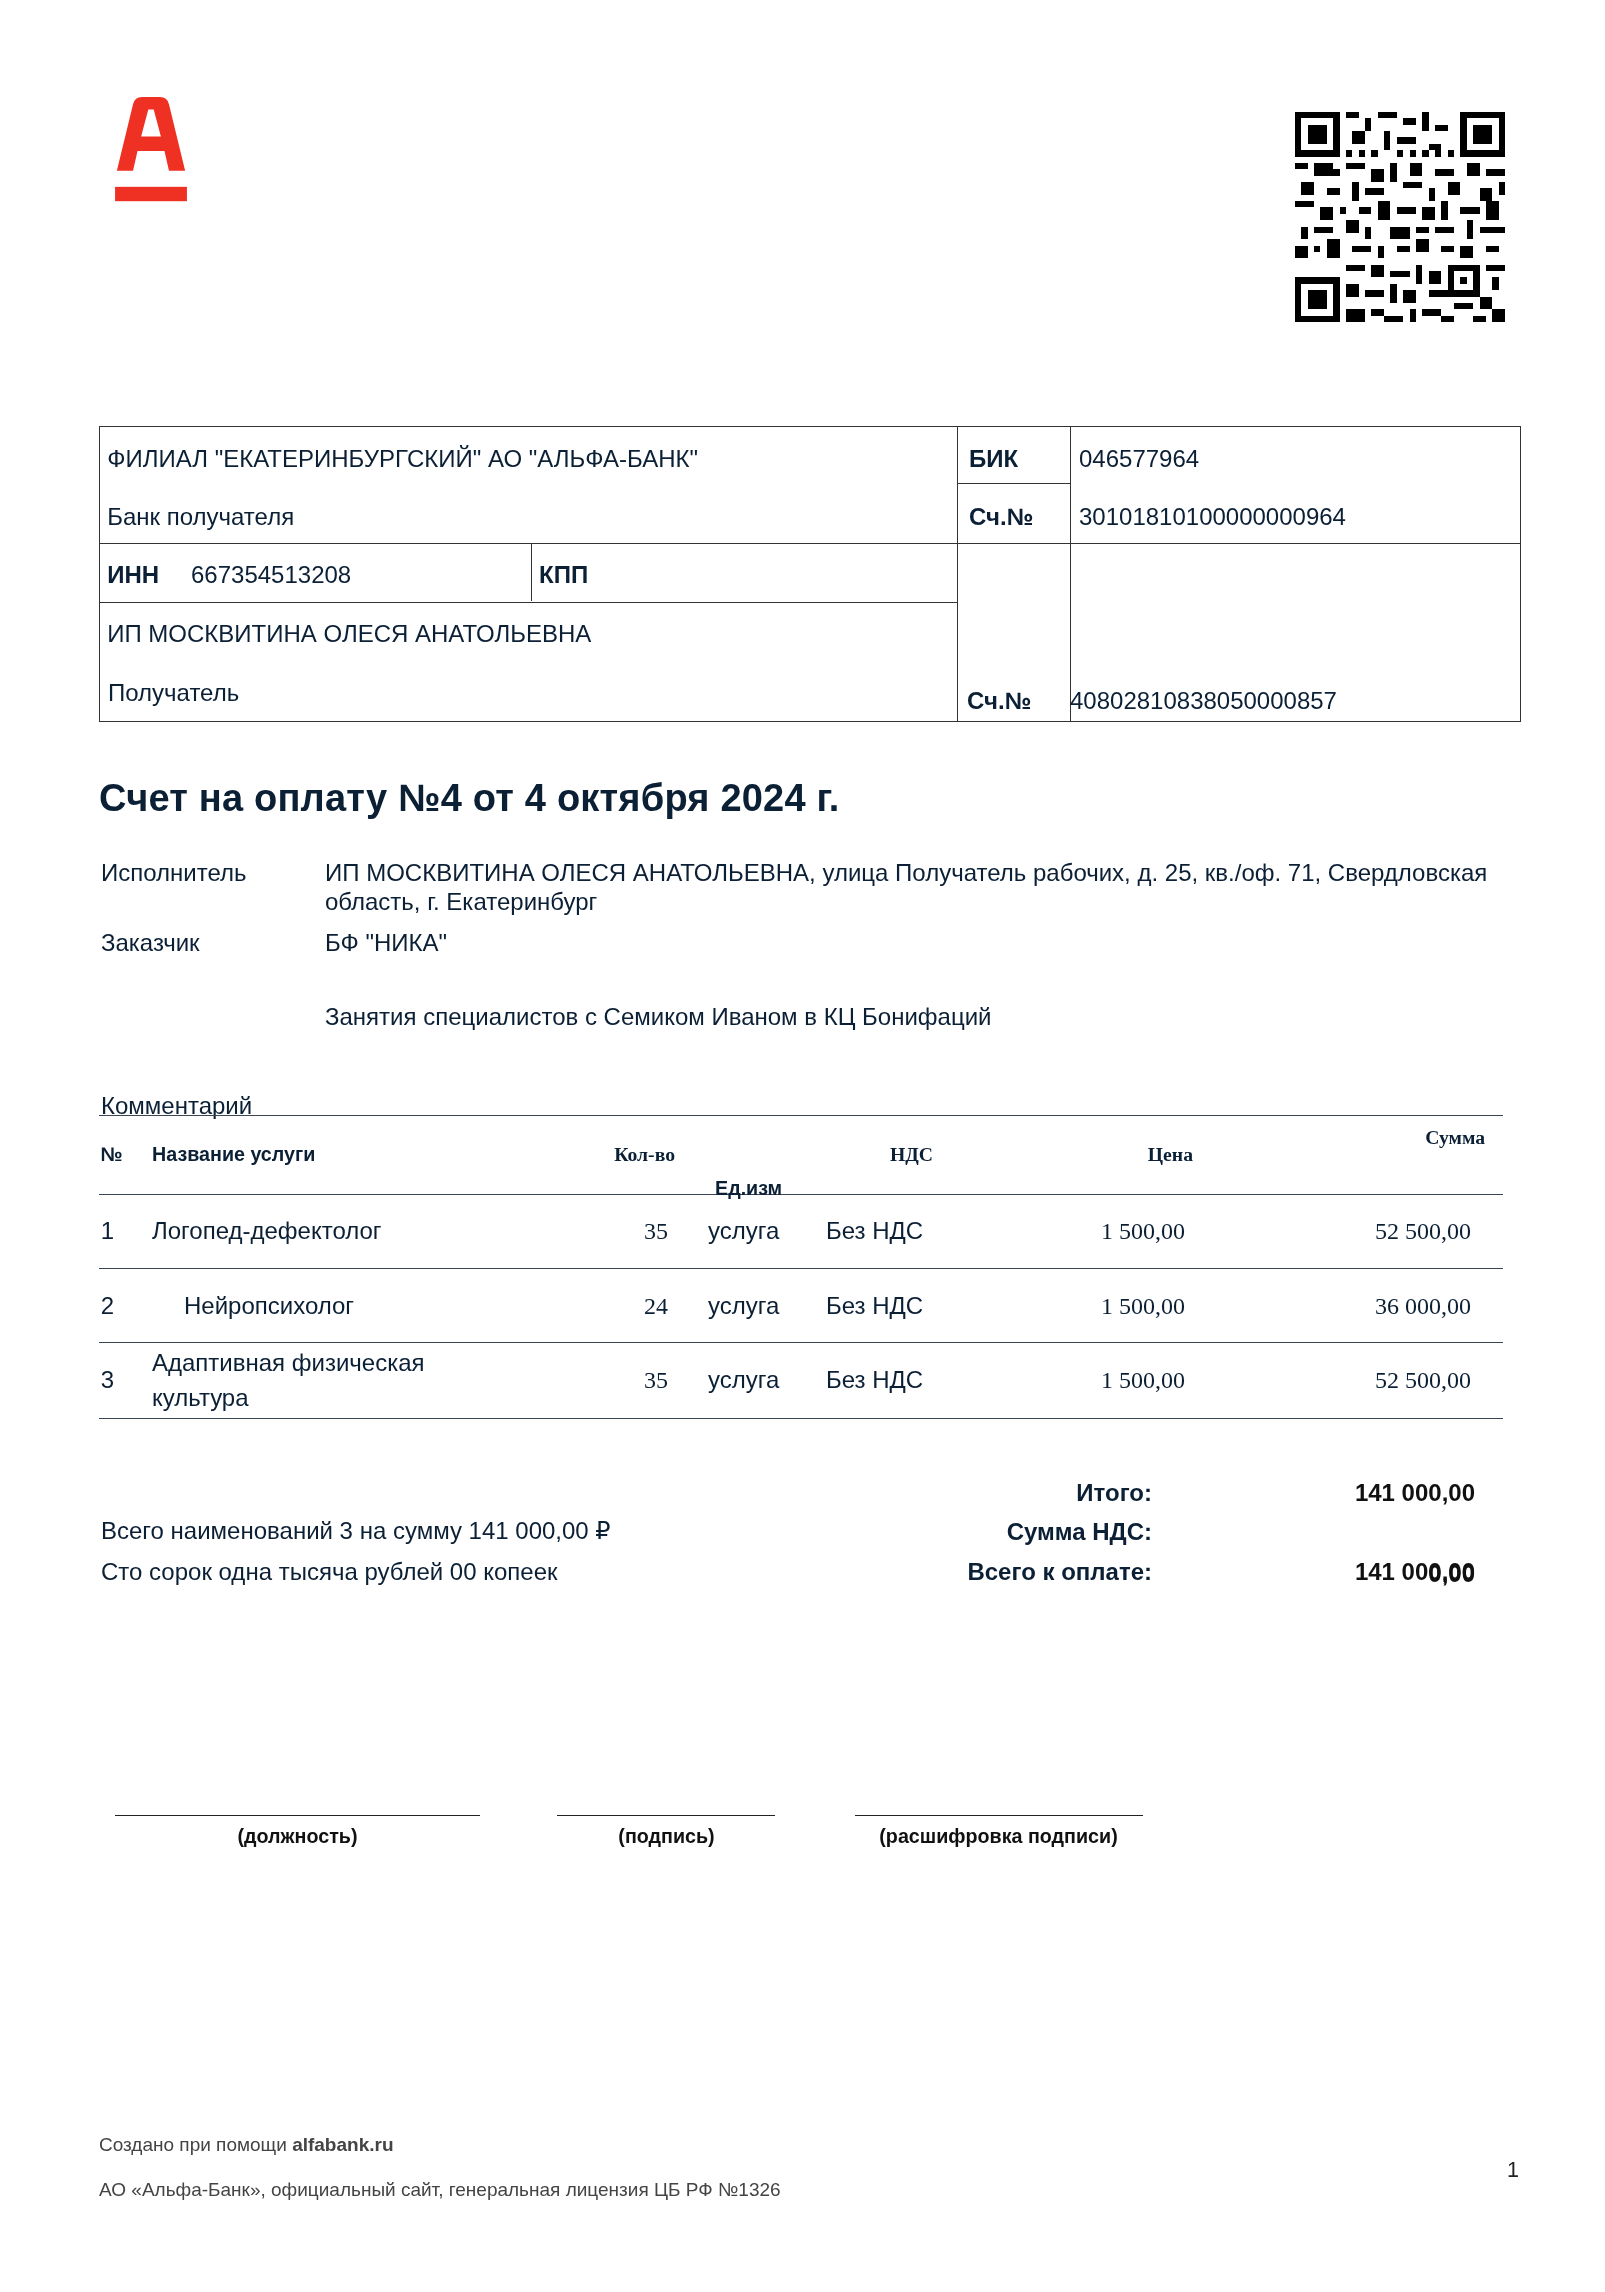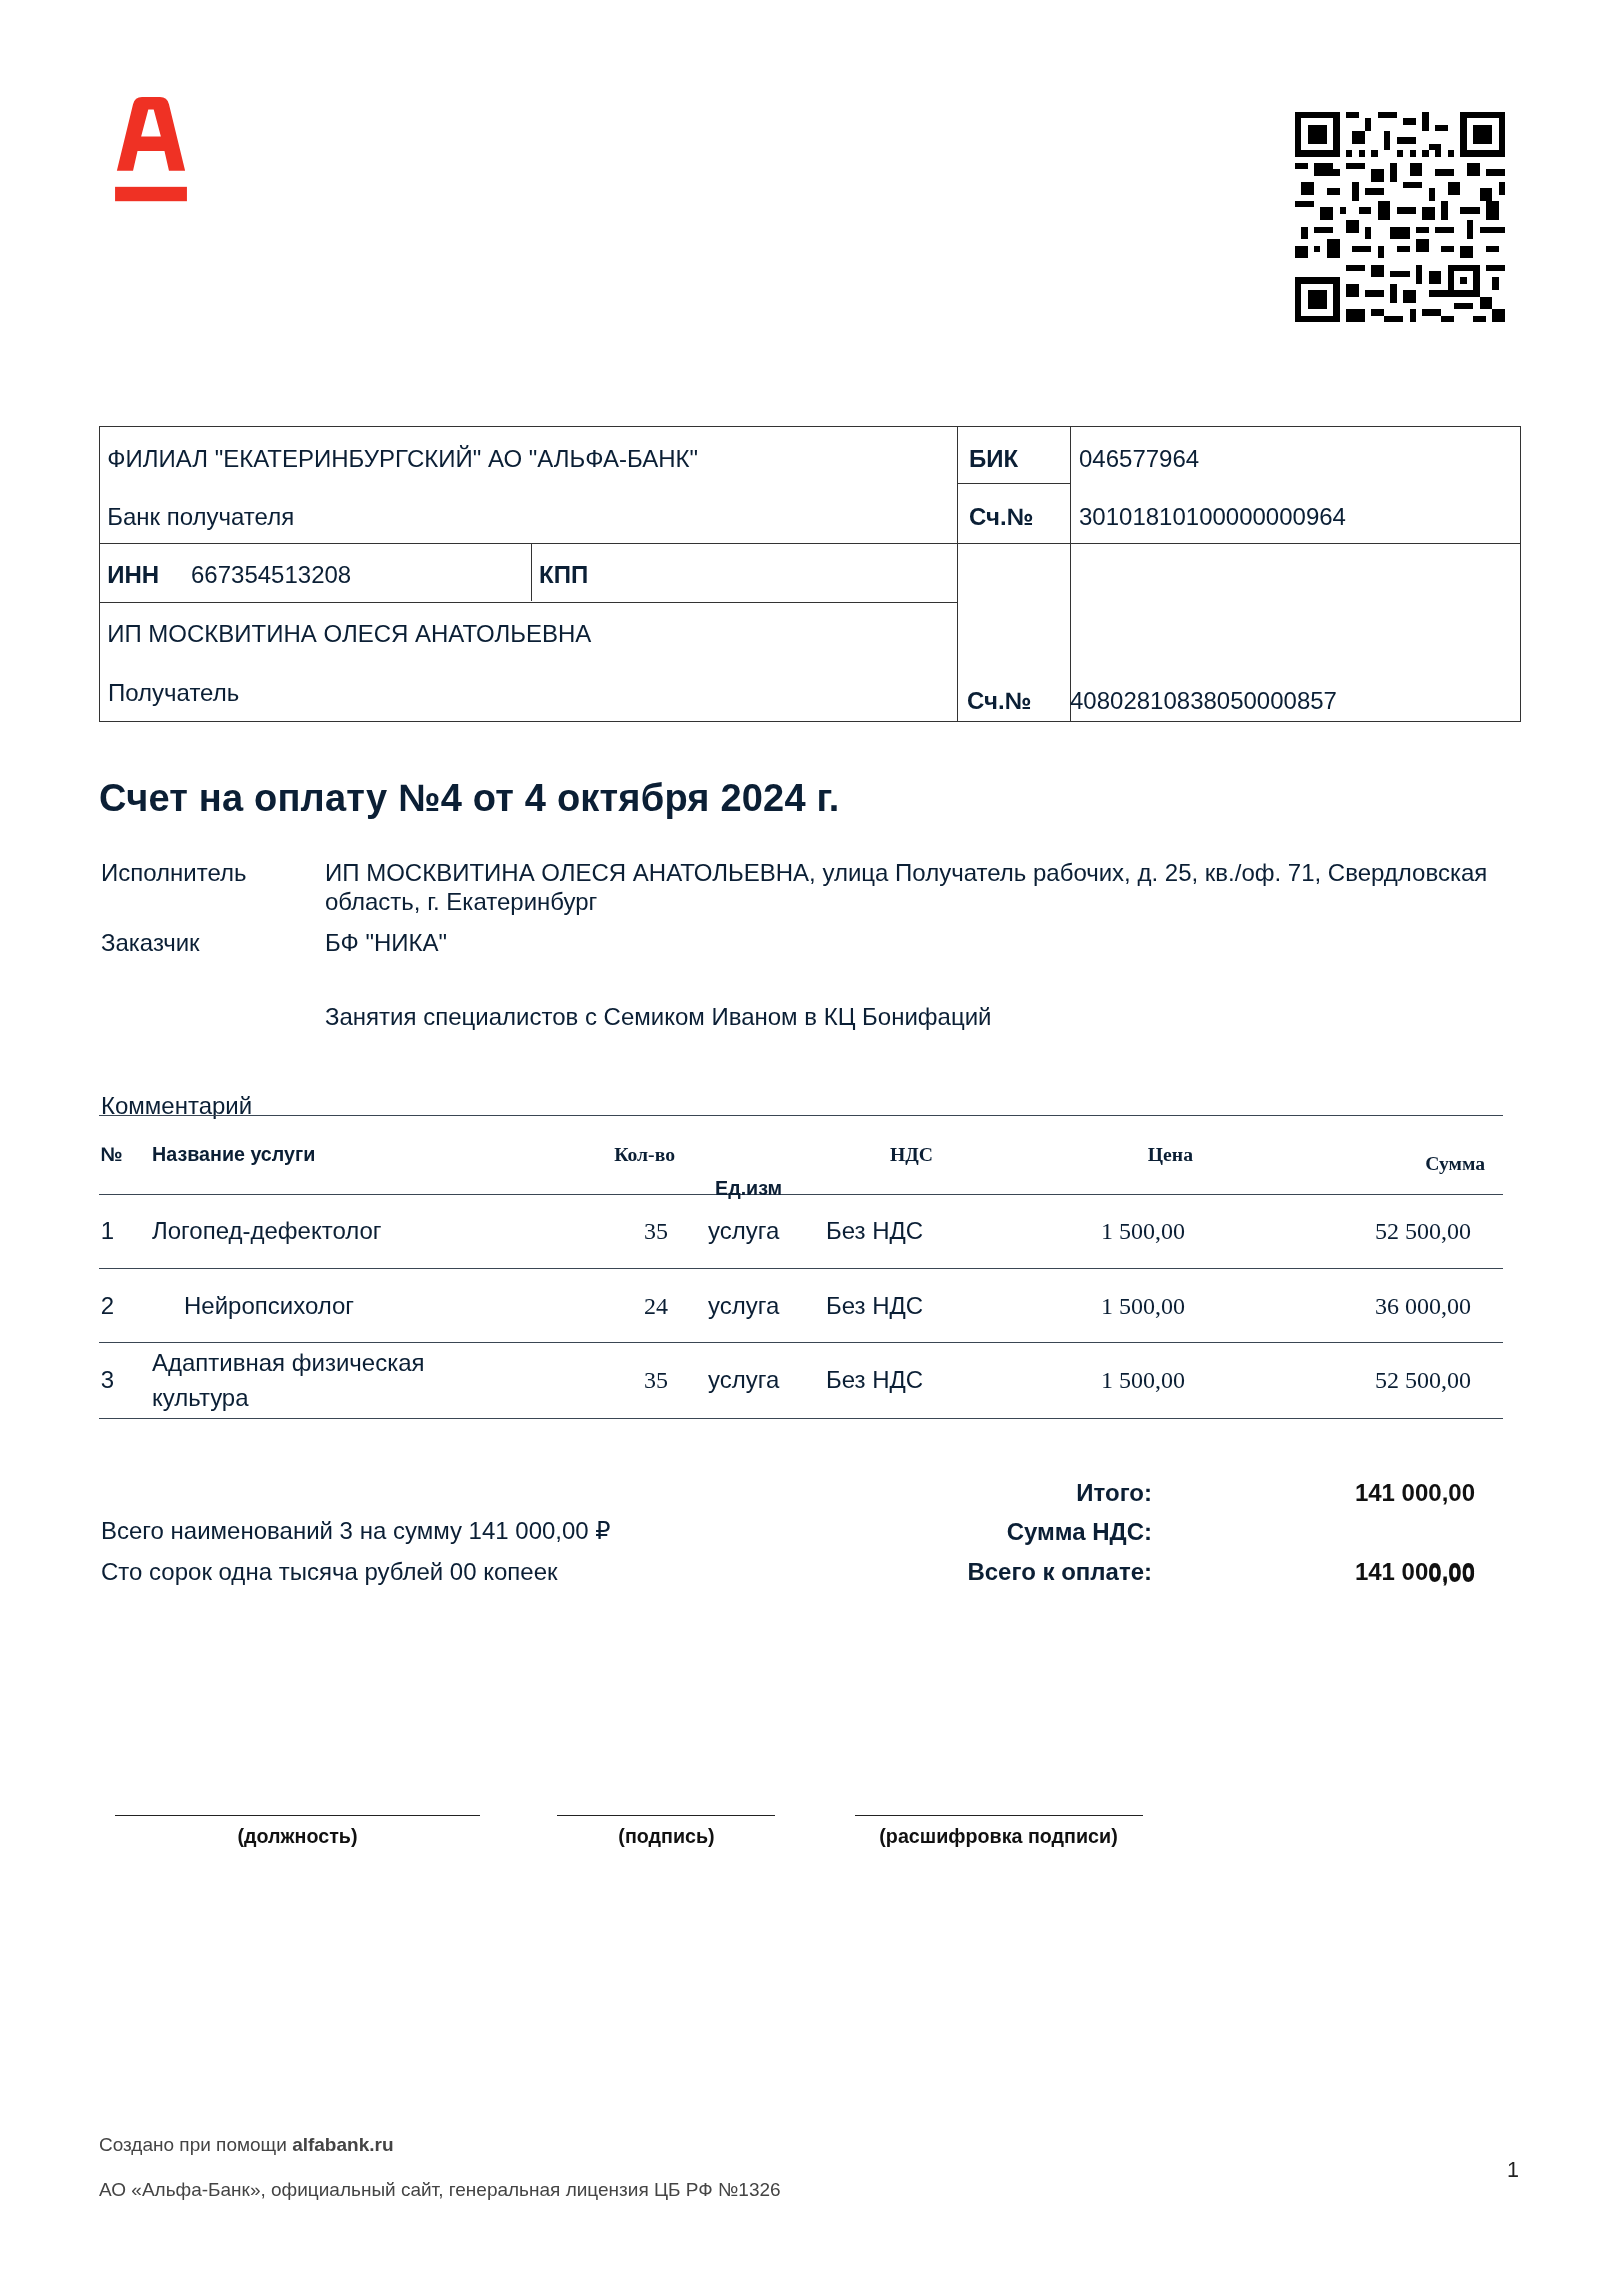--- a/index.html
+++ b/index.html
@@ -202,21 +202,21 @@
   <div class="rule" style="top:227px;"></div>
   <div class="rule" style="top:303px;"></div>
 
   <div>
     <span class="cell hd" style="left:1.8px; top:22.4px;">№</span>
     <span class="cell hd" style="left:53px; top:22.4px;">Название услуги</span>
     <span class="cell hd r" style="right:828px; top:22.4px;">Кол-во</span>
     <span class="cell hd" style="left:616px; top:22.4px;margin-top:34px;">Ед.изм</span>
     <span class="cell hd r" style="right:570px; top:22.4px;">НДС</span>
     <span class="cell hd r" style="right:310px; top:22.4px;">Цена</span>
-    <span class="cell hd r" style="right:18px; top:31px;text-align:right;">Сумма</span>
+    <span class="cell hd r" style="right:18px; top:5px;text-align:right;">Сумма</span>
   </div>
 
   <div>
     <span class="cell" style="left:1.8px; top:99px;">1</span>
     <span class="cell" style="left:53px; top:99px;">Логопед-дефектолог</span>
     <span class="cell r" style="right:835px; top:99px;">35</span>
     <span class="cell" style="left:609px; top:99px;">услуга</span>
     <span class="cell" style="left:727px; top:99px;">Без НДС</span>
     <span class="cell r" style="right:318px; top:99px;">1 500,00</span>
     <span class="cell r" style="right:32px; top:99px;">52 500,00</span>

